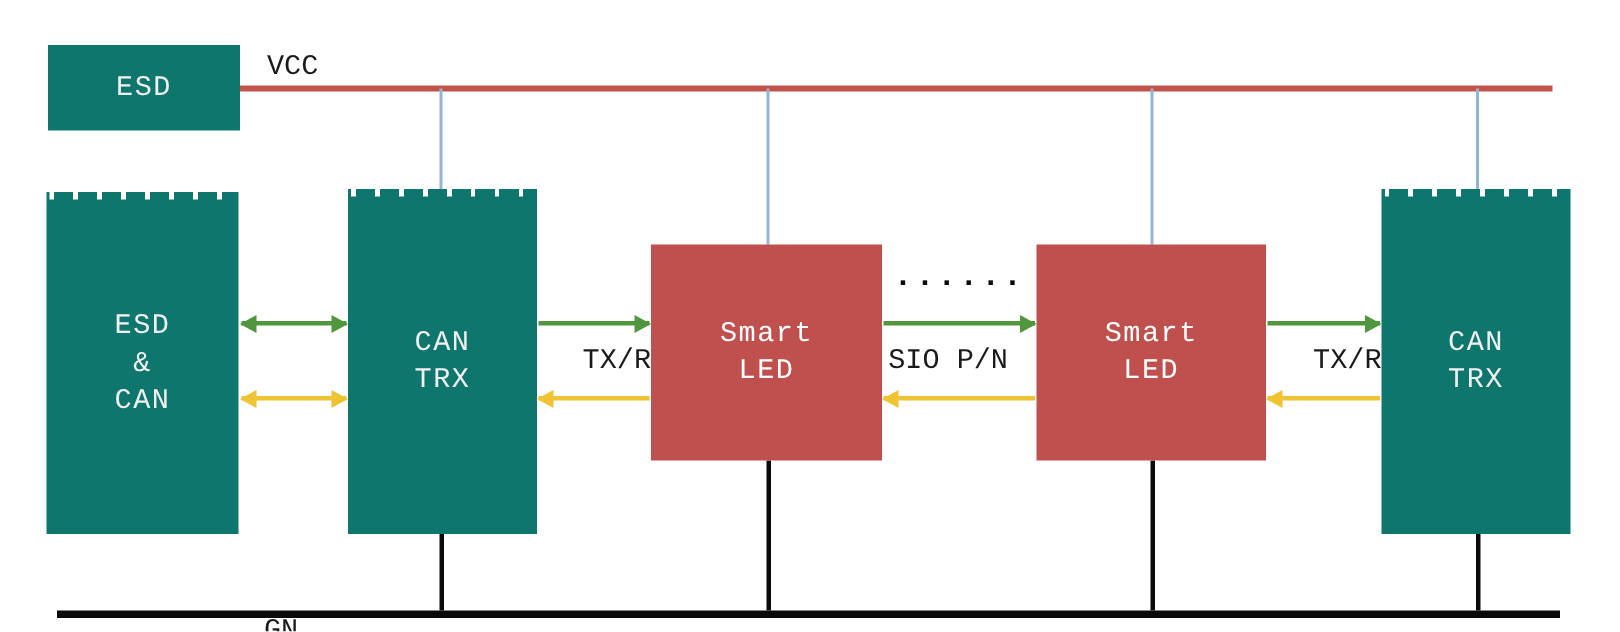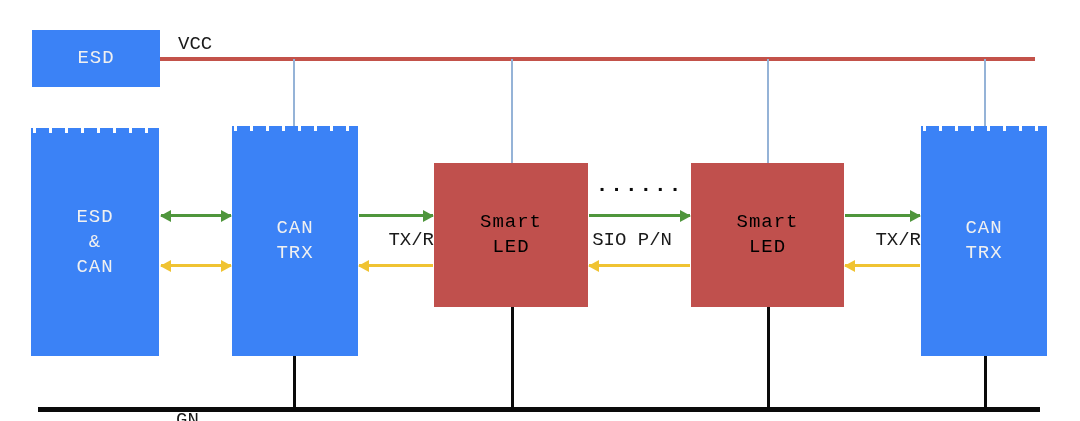--- a/index.html
+++ b/index.html
@@ -13,22 +13,22 @@
   
   .box{
     position:absolute;
     display:flex;flex-direction:column;
     align-items:center;justify-content:center;
     text-align:center;
     color:#f0f0f0;
     font-size:19px;line-height:25px;
     letter-spacing:1px;
   }
-  .gray{background:#3b82f6;}
-  .red{background:#c0504d;color:#000000;}
+  .gray{background:#0f766e;}
+  .red{background:#c0504d;color:#ffffff;}
   
   .notched::before{
     content:"";position:absolute;top:0;left:2px;right:2px;height:5px;
     background:repeating-linear-gradient(90deg,#ffffff 0 3px,transparent 3px 16px);
   }
   #esd-top   {left:32px; top:30px; width:128px;height:57px;}
   #esd-can   {left:31px; top:128px;width:128px;height:228px;}
   #can-trx-l {left:232px;top:126px;width:126px;height:230px;}
   #smart-led-1{left:434px;top:163px;width:154px;height:144px;}
   #smart-led-2{left:691px;top:163px;width:153px;height:144px;}

